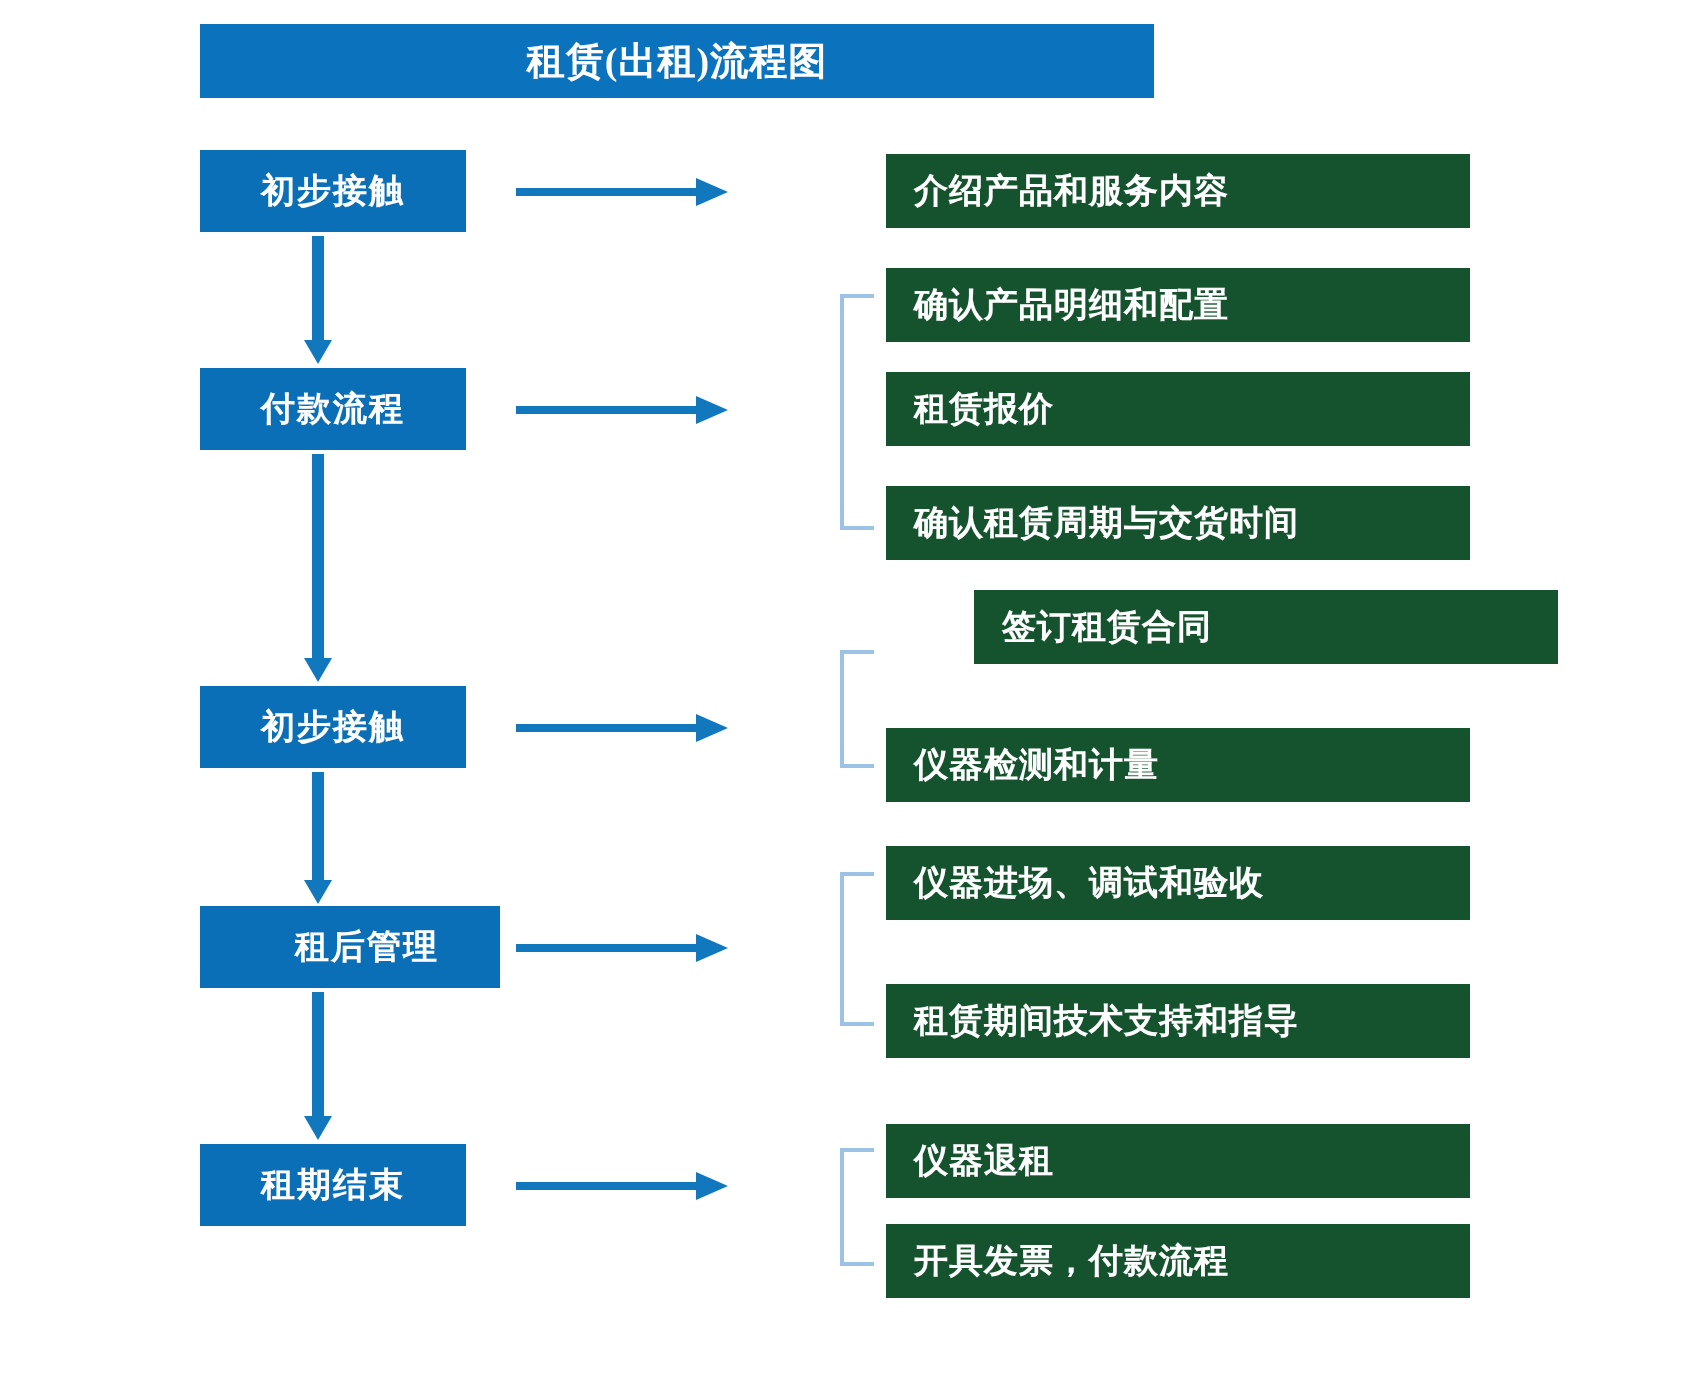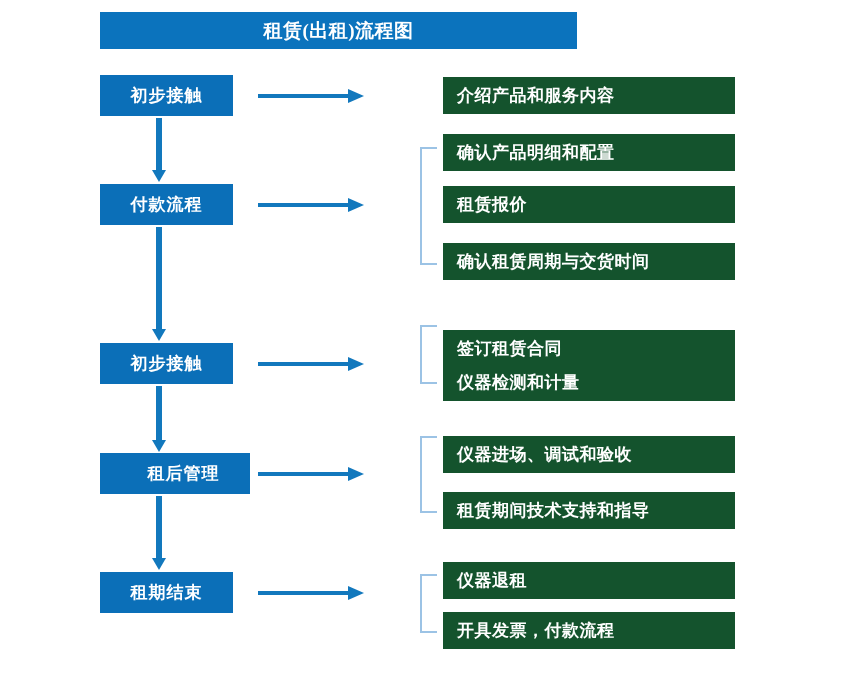--- a/index.html
+++ b/index.html
@@ -147,25 +147,25 @@
   <div class="stage-box" style="left:100px; top:572px;">租期结束</div>
 
   <div class="detail-box" style="top:77px;">介绍产品和服务内容</div>
 
   <div class="detail-box" style="top:134px;">确认产品明细和配置</div>
 
   <div class="detail-box" style="top:186px;">租赁报价</div>
 
   <div class="detail-box" style="top:243px;">确认租赁周期与交货时间</div>
 
-  <div class="detail-box" style="top:330px;">签订租赁合同</div>
+  <div class="detail-box" style="top:295px;margin-left:44px;">签订租赁合同</div>
 
   <div class="detail-box" style="top:364px;">仪器检测和计量</div>
 
-  <div class="detail-box" style="top:436px;">仪器进场、调试和验收</div>
+  <div class="detail-box" style="top:423px;">仪器进场、调试和验收</div>
 
   <div class="detail-box" style="top:492px;">租赁期间技术支持和指导</div>
 
   <div class="detail-box" style="top:562px;">仪器退租</div>
 
   <div class="detail-box" style="top:612px;">开具发票，付款流程</div>
 
   <div class="h-arrow" style="top:88px;">
     <span class="shaft"></span>
     <span class="head"></span>

